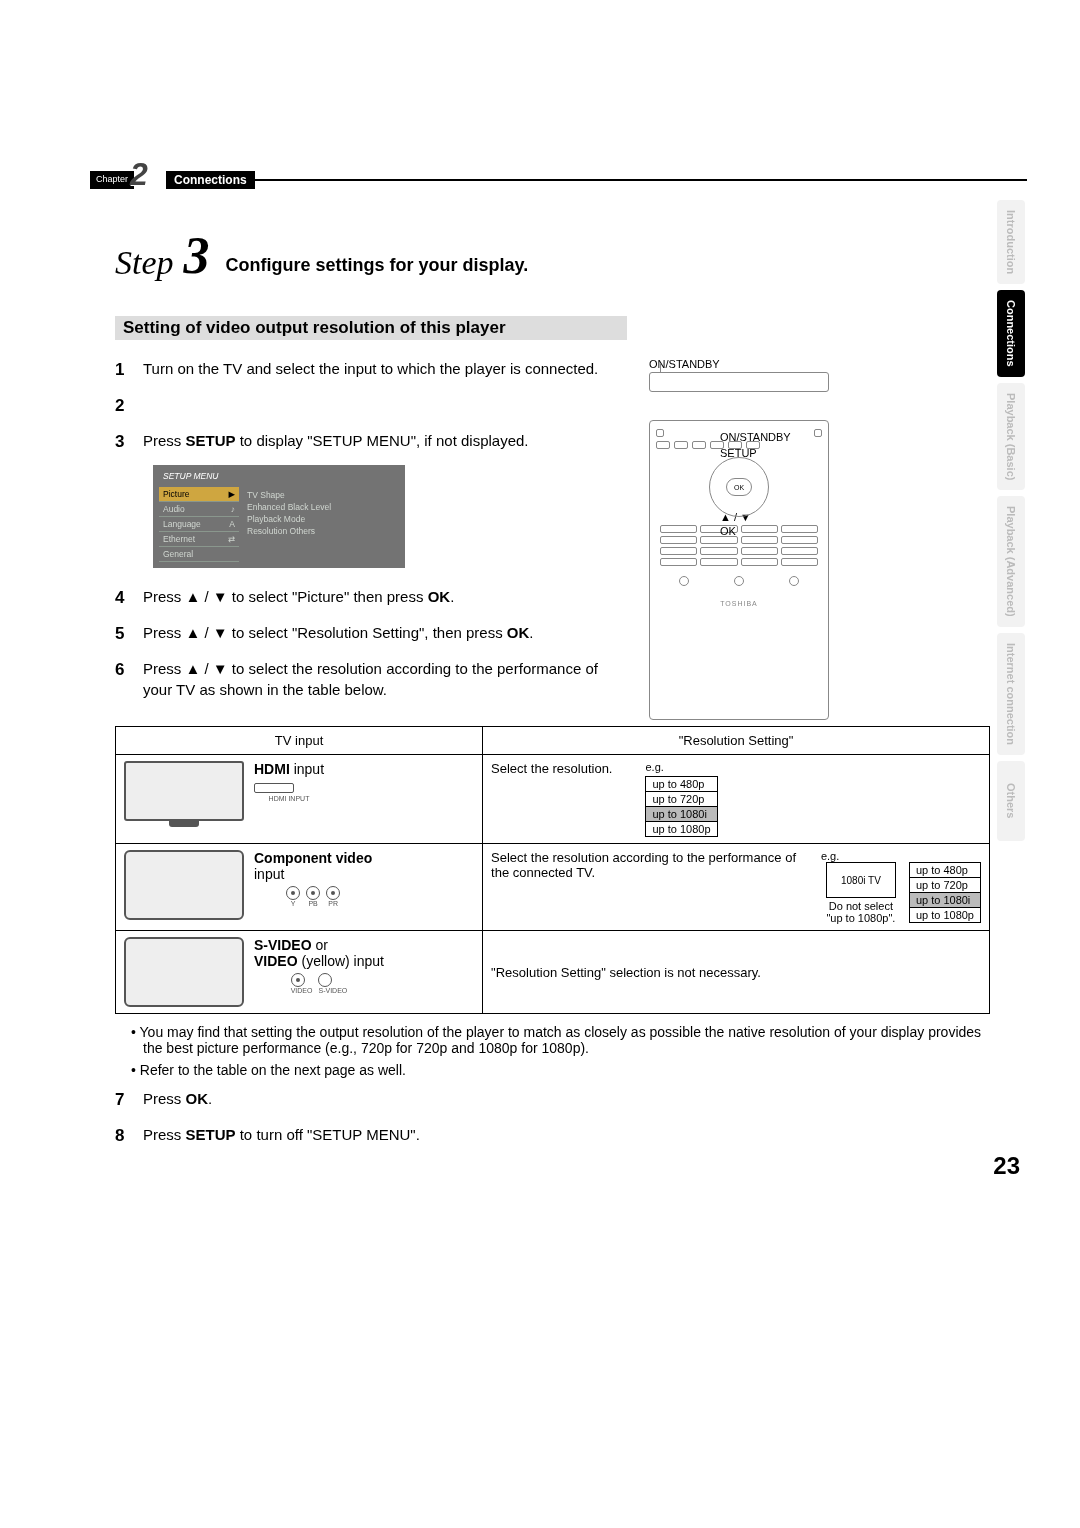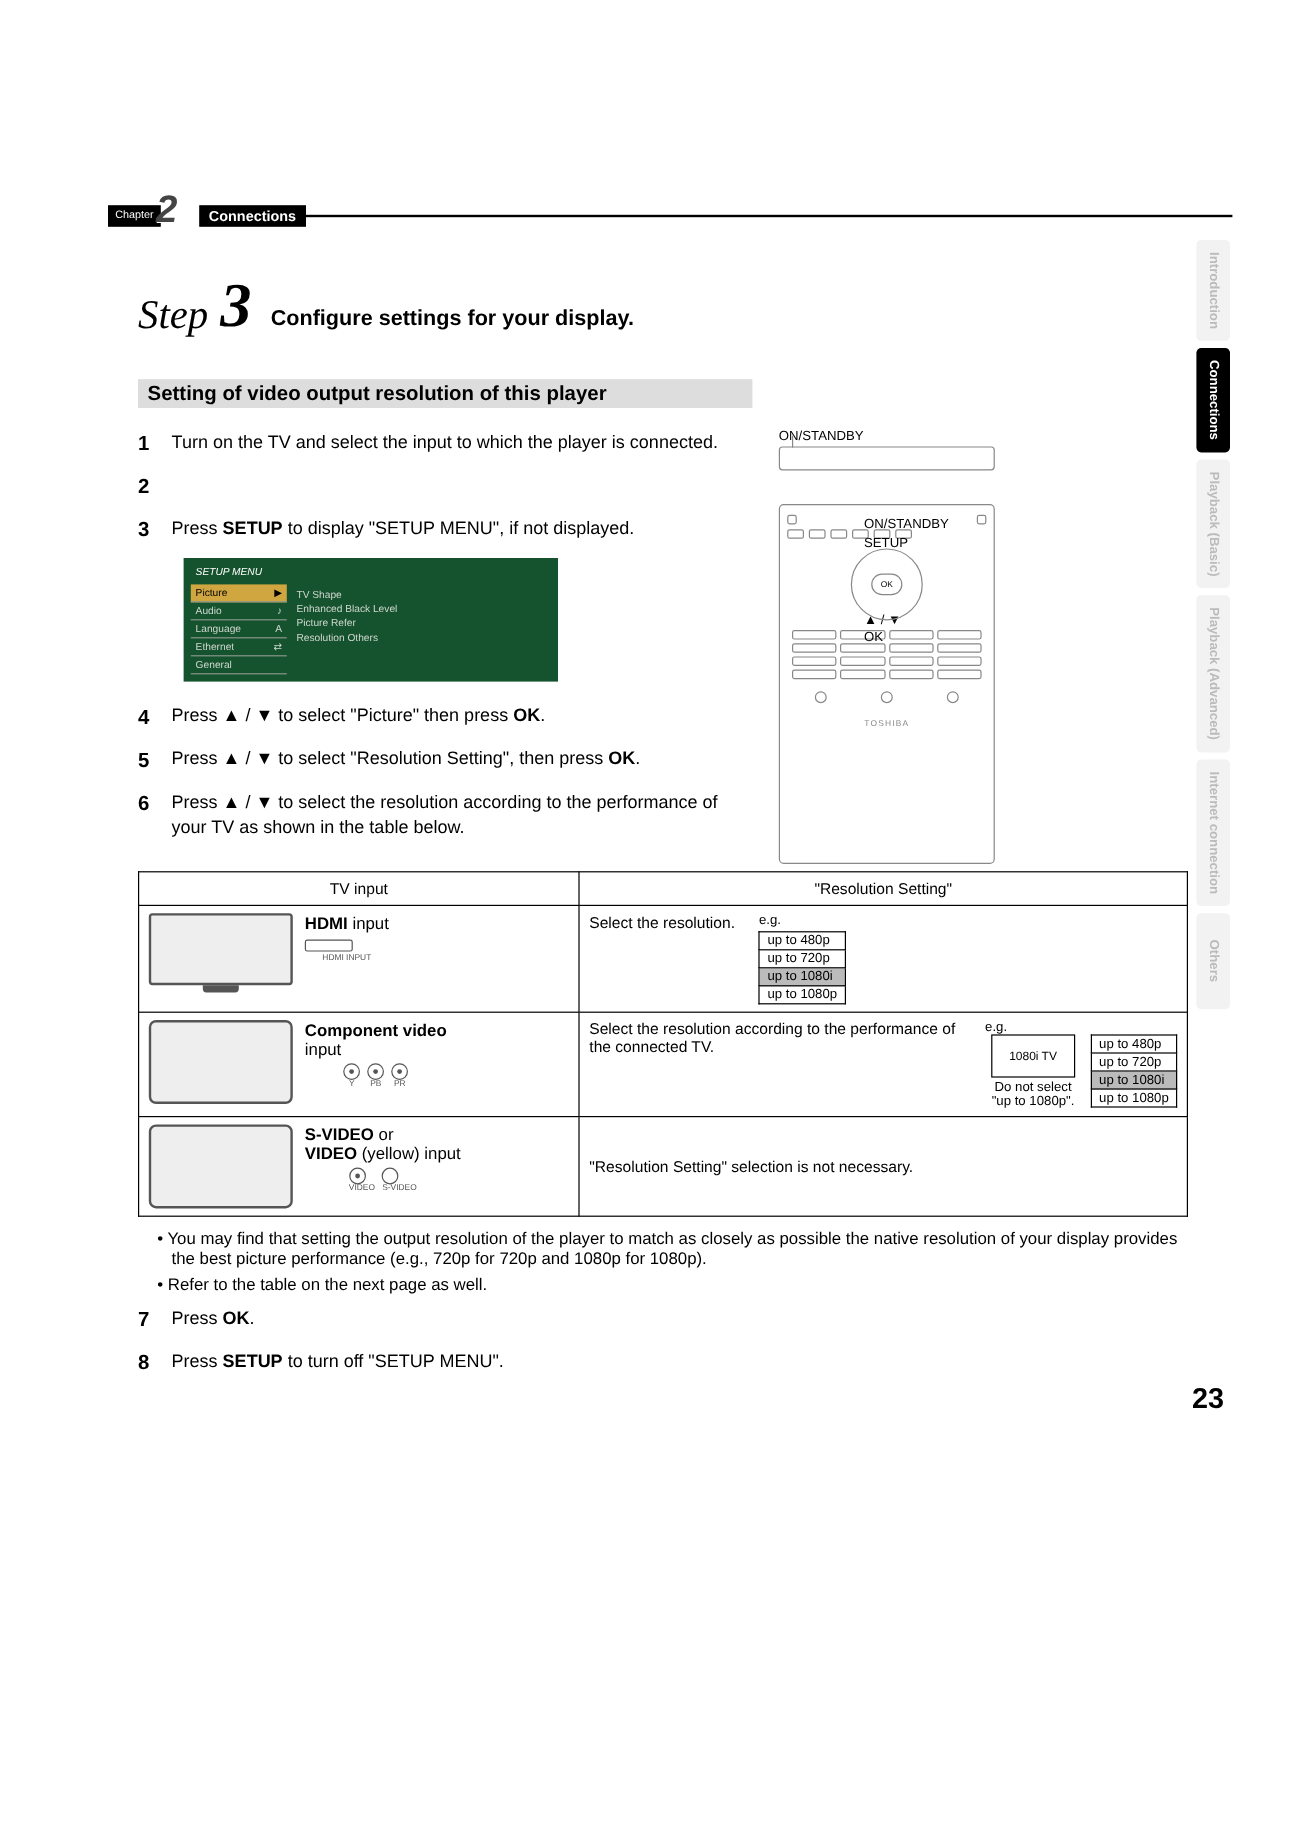--- a/index.html
+++ b/index.html
@@ -140,22 +140,22 @@
   .step-n {
     font-weight: bold;
     font-size: 17px;
     width: 16px;
     flex-shrink: 0;
   }
   .step-text b { font-weight: bold; }
   .arrow-ref { font-family: Arial; }
   .setup-menu-ill {
     margin: 8px 0 18px 38px;
-    width: 312px;
-    background: #14532d;
+    width: 252px;
+    background: #737373;
     padding: 6px;
     font-size: 8.5px;
     color: #fff;
   }
   .setup-menu-title { font-style: italic; margin-bottom: 6px; padding-left: 4px; }
   .setup-menu-body { display: flex; gap: 6px; }
   .setup-menu-left { flex: 0 0 80px; }
   .setup-menu-right { flex: 1; color: #d0d6d0; padding-top: 2px; }
   .sm-item {
     padding: 2px 4px;
@@ -363,21 +363,21 @@
                 <span>Ethernet</span>
                 <span>⇄</span>
               </div>
             <div class="sm-item">
                 <span>General</span>
               </div>
           </div>
           <div class="setup-menu-right">
             <div class="sm-right-item">TV Shape</div>
             <div class="sm-right-item">Enhanced Black Level</div>
-            <div class="sm-right-item">Picture Refer</div>
+            <div class="sm-right-item">Playback Mode</div>
             <div class="sm-right-item">Resolution Others</div>
           </div>
         </div>
       </div>
 
       <div class="step-row">
         <div class="step-n">4</div>
         <div class="step-text">
           <span>Press ▲ / ▼ to select "Picture" then press </span><b>OK</b><span>.</span>
         </div>
@@ -468,21 +468,21 @@
             <div class="tv-lbl">
               <b>HDMI</b><span> input</span>
               <div style="text-align:center;margin-top:6px;">
                 <div class="hdmi-port"></div>
                 <div style="font-size:7px;color:#555;margin-top:2px;">HDMI INPUT</div>
               </div>
             </div>
           </div>
         </td>
         <td>
-          <div style="display:flex;align-items:flex-start;gap:20px;">
+          <div style="display:flex;align-items:flex-start;gap:33px;">
             <span>Select the resolution.</span>
             <div>
               <span class="eg">e.g.</span>
               <table class="res-list">
                 <tbody>
                     <tr>
                       <td>up to 480p</td>
                     </tr>
                 <tr>
                       <td>up to 720p</td>

